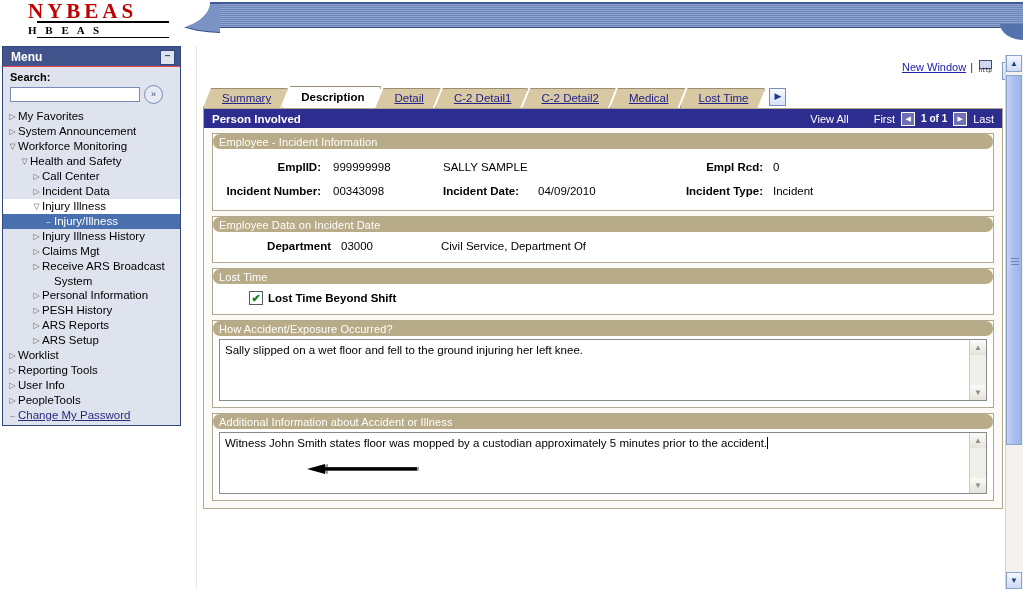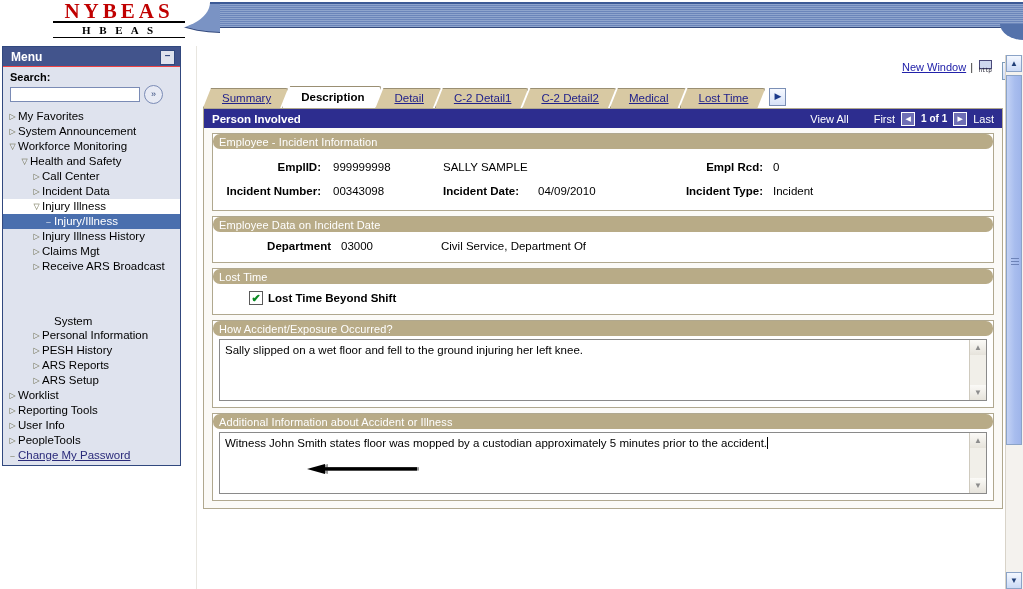--- a/index.html
+++ b/index.html
@@ -28,21 +28,21 @@
     box-shadow: 0 1px 0 #33497c;
   }
   .banner-curve-mask {
     position: absolute; left: 155px; top: 2px; width: 55px; height: 30px;
     background: #fff; border-bottom-right-radius: 56px 30px;
   }
   .banner-nub {
     position:absolute; left:1000px; top:24px; width:24px; height:16px;
     background:#5472ab; border-bottom-left-radius:24px 16px;
   }
-  .logo { position: absolute; left: 44px; top: 1px; width: 150px; text-align:center; }
+  .logo { position: absolute; left: 28px; top: 1px; width: 150px; text-align:left; }
   .logo-main {
     font-family: "Liberation Serif", serif; font-weight: bold; color:#c00000;
     font-size: 21px; letter-spacing: 4px; line-height: 20px;
   }
   .logo-rule { width: 132px; height:2px; background:#000; margin: 0 auto 1px auto; }
   .logo-sub {
     font-family: "Liberation Serif", serif; font-weight: bold; color:#000;
     font-size: 11px; letter-spacing: 3px; line-height: 12px;
   }
   .logo-rule2 { width: 132px; height:1px; background:#000; margin: 1px auto 0 auto; }
@@ -122,21 +122,21 @@
     display:flex; align-items:center; white-space:nowrap; padding-left:4px;
   }
   .tree-item .tw { width:11px; flex:0 0 11px; color:#6b6b4a; font-size:8px; text-align:center; }
   .tree-item.lvl1 { padding-left:4px; }
   .tree-item.lvl2 { padding-left:16px; }
   .tree-item.lvl3 { padding-left:28px; }
   .tree-item.lvl4 { padding-left:40px; }
   .tree-item.expanded-row { background:#ffffff; }
   .tree-item.selected { background:#4a6fae; color:#ffffff; }
   .tree-item.selected .tw { color:#fff; }
-  .tree-wrap-line { font-size:11.5px; line-height:14px; padding-left:51px; color:#000;margin-top:40px; }
+  .tree-wrap-line { font-size:11.5px; line-height:14px; padding-left:51px; color:#000; }
   .tree-item.link span.lbl { text-decoration: underline; color:#2a2a7a; }
 
   
   .content { position:absolute; left:203px; top:86px; width:800px; }
 
   
   .tabbar { position:relative; height:22px; display:flex; align-items:flex-end; }
   .tab {
     position:relative; height:19px; line-height:19px; margin-right:-6px;
     padding: 0 16px 0 18px; font-size:11.5px; color:#22228b;

